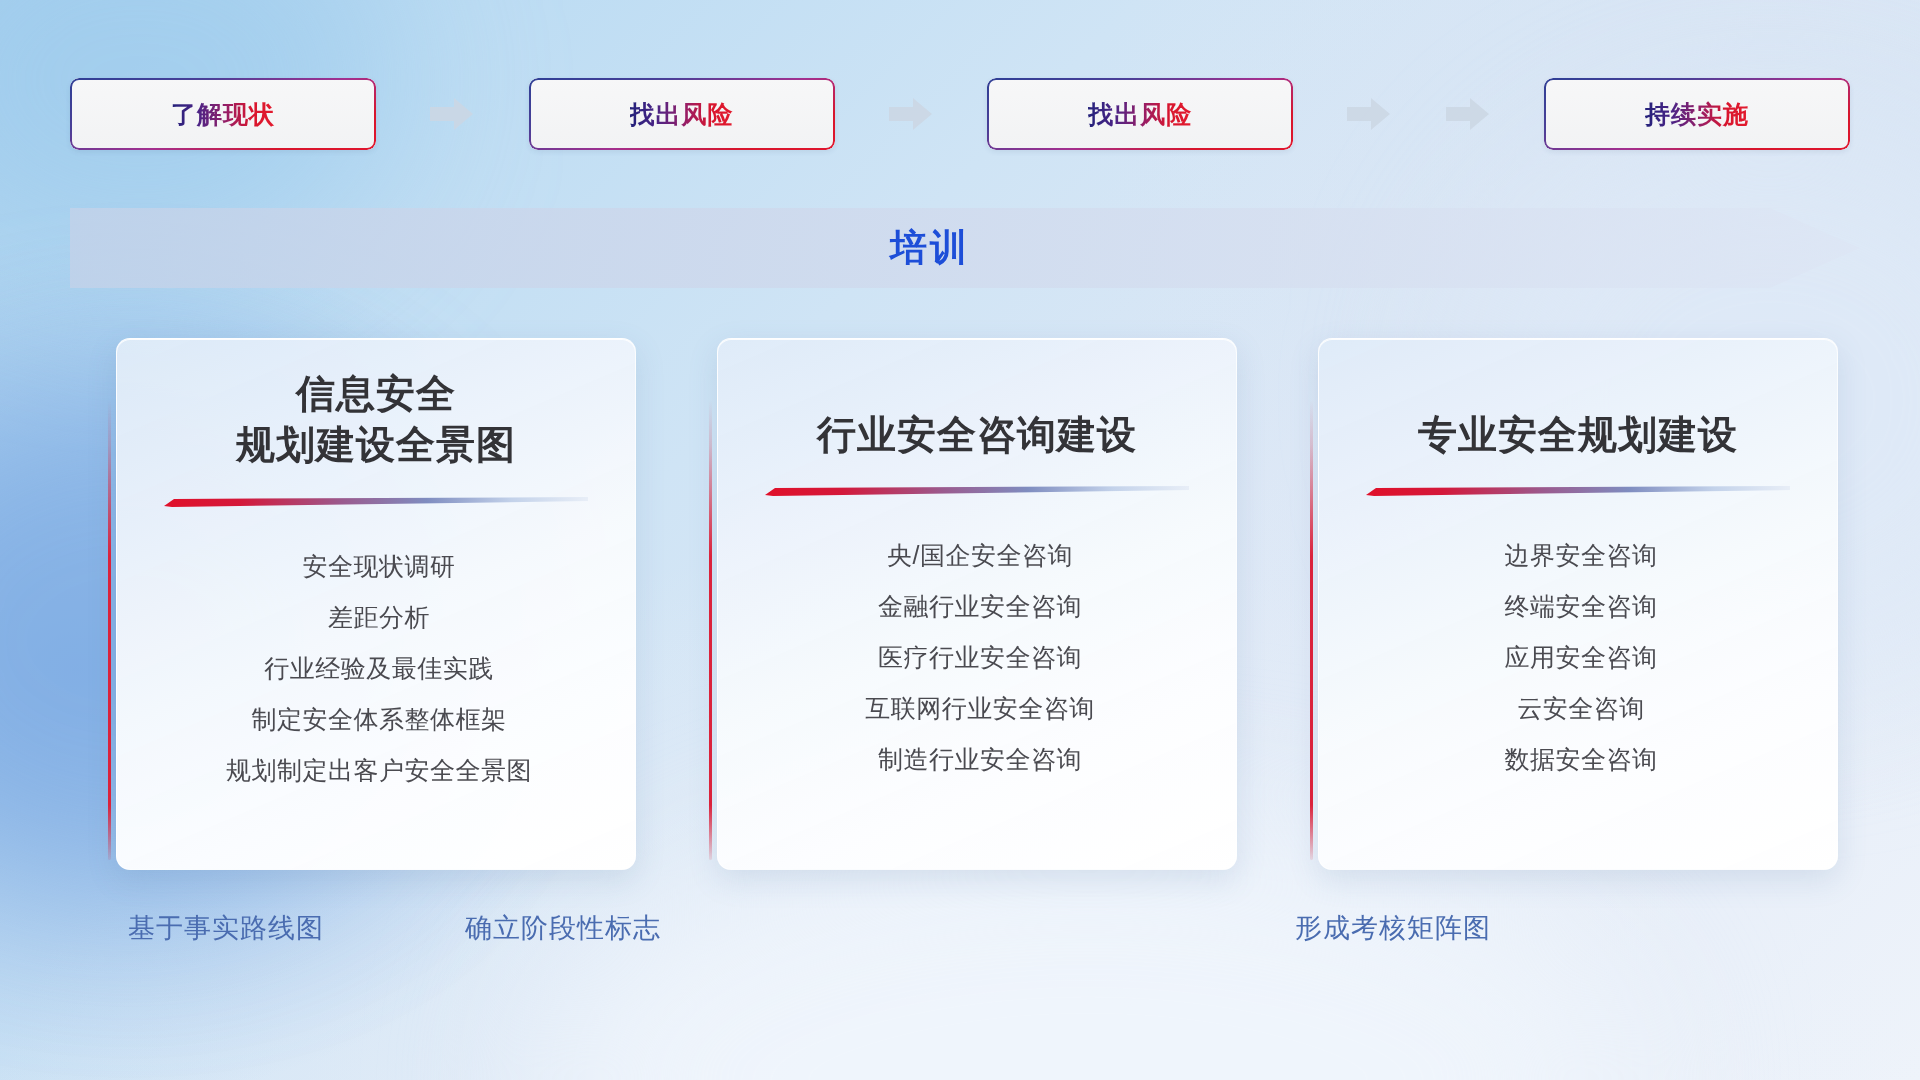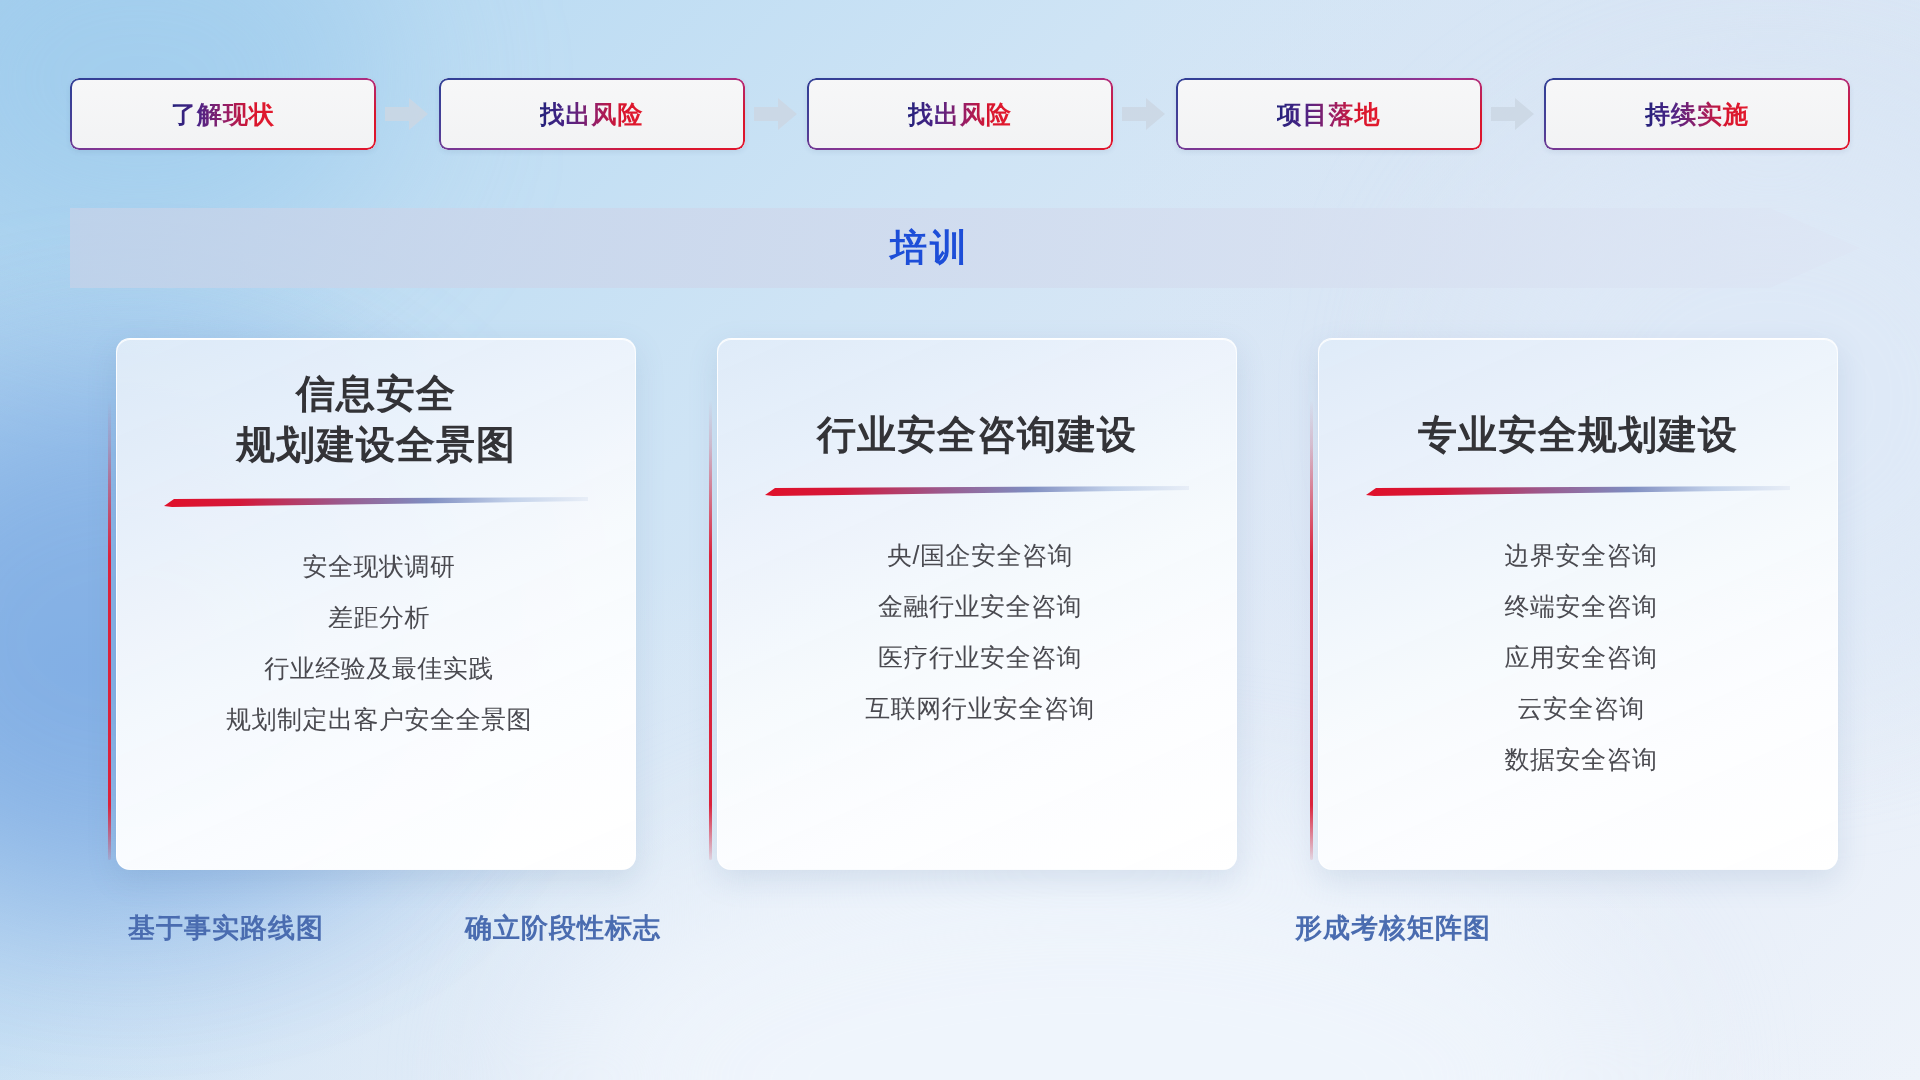--- a/index.html
+++ b/index.html
@@ -114,21 +114,21 @@
   }
   .card-list-item {
     font-size:25px; color:#4a4a50; line-height:51px; letter-spacing:0.5px;
     font-weight:400;
   }
 
   
   .bottom-labels { position:absolute; left:0; top:910px; width:1920px; height:50px; }
   .bottom-label {
     position:absolute; top:0;
-    font-size:27px; font-weight:700; color:#4a6cb0; letter-spacing:1px;
+    font-size:27px; font-weight:400; color:#4a6cb0; letter-spacing:1px;
     white-space:nowrap;
   }
 </style>
 </head>
 <body>
 
 <div class="blob blob-tl"></div>
 <div class="blob blob-left"></div>
 <div class="blob blob-right"></div>
 <div class="blob blob-bot"></div>
@@ -152,23 +152,20 @@
   </svg>
 
   <div class="step">
     <span class="step-label">找出风险</span>
   </div>
 
   <svg class="step-arrow" viewBox="0 0 44 34">
     <path d="M0 10 H24 V1 L43 17 L24 33 V24 H0 Z" fill="#ccd7e4"></path>
   </svg>
 
-  <div class="step">
-    <span class="step-label">项目落地</span>
-  </div>
 
   <svg class="step-arrow" viewBox="0 0 44 34">
     <path d="M0 10 H24 V1 L43 17 L24 33 V24 H0 Z" fill="#ccd7e4"></path>
   </svg>
 
   <div class="step">
     <span class="step-label">持续实施</span>
   </div>
 </div>
 
@@ -206,20 +203,21 @@
               <stop offset="1" stop-color="#e8eef7"></stop>
             </linearGradient>
           </defs>
           <path d="M0 9 L10 2 L424 0 L424 4 L8 10 Z" fill="url(#divGrad1)"></path>
         </svg>
       </div>
       <div class="card-list">
         <div class="card-list-item">安全现状调研</div>
         <div class="card-list-item">差距分析</div>
         <div class="card-list-item">行业经验及最佳实践</div>
+        <div class="card-list-item">制定安全体系整体框架</div>
         <div class="card-list-item">规划制定出客户安全全景图</div>
       </div>
     </div>
   </div>
 
   <div class="card-wrap">
     <div class="card-accent"></div>
     <div class="card">
       <div class="card-title one-line">行业安全咨询建设</div>
       <div class="card-divider">
@@ -235,20 +233,21 @@
             </linearGradient>
           </defs>
           <path d="M0 9 L10 2 L424 0 L424 4 L8 10 Z" fill="url(#divGrad2)"></path>
         </svg>
       </div>
       <div class="card-list">
         <div class="card-list-item">央/国企安全咨询</div>
         <div class="card-list-item">金融行业安全咨询</div>
         <div class="card-list-item">医疗行业安全咨询</div>
         <div class="card-list-item">互联网行业安全咨询</div>
+        <div class="card-list-item">制造行业安全咨询</div>
       </div>
     </div>
   </div>
 
   <div class="card-wrap">
     <div class="card-accent"></div>
     <div class="card">
       <div class="card-title one-line">专业安全规划建设</div>
       <div class="card-divider">
         <svg viewBox="0 0 424 10" preserveAspectRatio="none">

